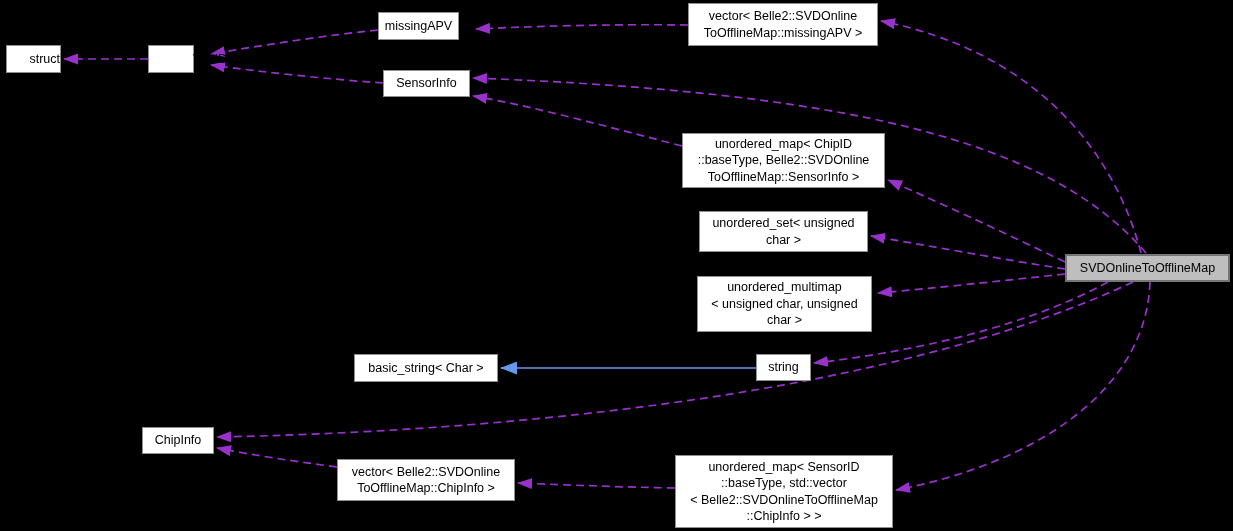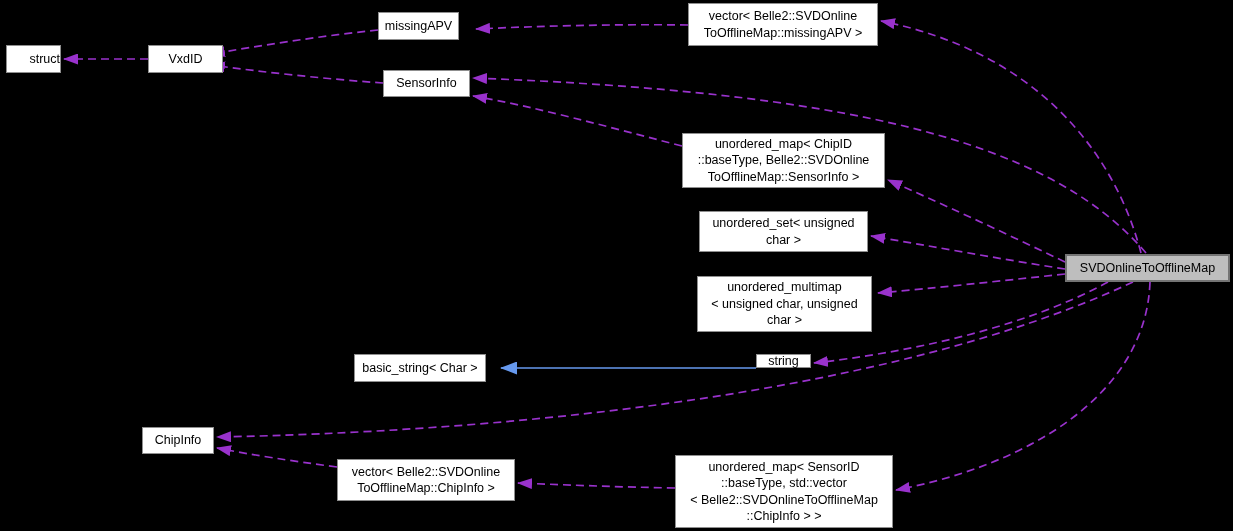--- a/index.html
+++ b/index.html
@@ -61,21 +61,21 @@
     <path class="edge" d="M1065,274 C1000,281 935,288 878,293" marker-end="url(#arrowPurple)"></path>
     <path class="edge" d="M1108,282 C1020,330 902,353 814,363" marker-end="url(#arrowPurple)"></path>
     <path class="edge" d="M1133,282 C880,400 480,432 217,437" marker-end="url(#arrowPurple)"></path>
     <path class="edge" d="M1150,282 C1146,395 1028,465 896,490" marker-end="url(#arrowPurple)"></path>
   </svg>
 
   <div class="node" style="left:6px;top:45px;width:55px;height:28px;text-align:right;">
     <span>struct</span>
   </div>
 
-  <div class="node" style="left:148px;top:45px;width:75px;height:28px;">
+  <div class="node" style="left:148px;top:45px;width:36px;height:28px;padding-left:44px;">
     <span>VxdID</span>
   </div>
 
   <div class="node" style="left:378px;top:12px;width:81px;height:28px;">
     <span>missingAPV</span>
   </div>
 
   <div class="node" style="left:383px;top:70px;width:87px;height:27px;">
     <span>SensorInfo</span>
   </div>
@@ -95,25 +95,25 @@
     <span>unordered_set&lt; unsigned
 char &gt;</span>
   </div>
 
   <div class="node" style="left:697px;top:276px;width:175px;height:56px;">
     <span>unordered_multimap
 &lt; unsigned char, unsigned
 char &gt;</span>
   </div>
 
-  <div class="node" style="left:354px;top:354px;width:132px;height:28px;">
+  <div class="node" style="left:354px;top:354px;width:144px;height:28px;">
     <span>basic_string&lt; Char &gt;</span>
   </div>
 
-  <div class="node" style="left:756px;top:354px;width:55px;height:14px;justify-content:flex-end;">
+  <div class="node" style="left:756px;top:354px;width:55px;height:27px;justify-content:flex-end;">
     <span>string</span>
   </div>
 
   <div class="node" style="left:142px;top:427px;width:72px;height:27px;">
     <span>ChipInfo</span>
   </div>
 
   <div class="node" style="left:337px;top:459px;width:178px;height:42px;">
     <span>vector&lt; Belle2::SVDOnline
 ToOfflineMap::ChipInfo &gt;</span>

